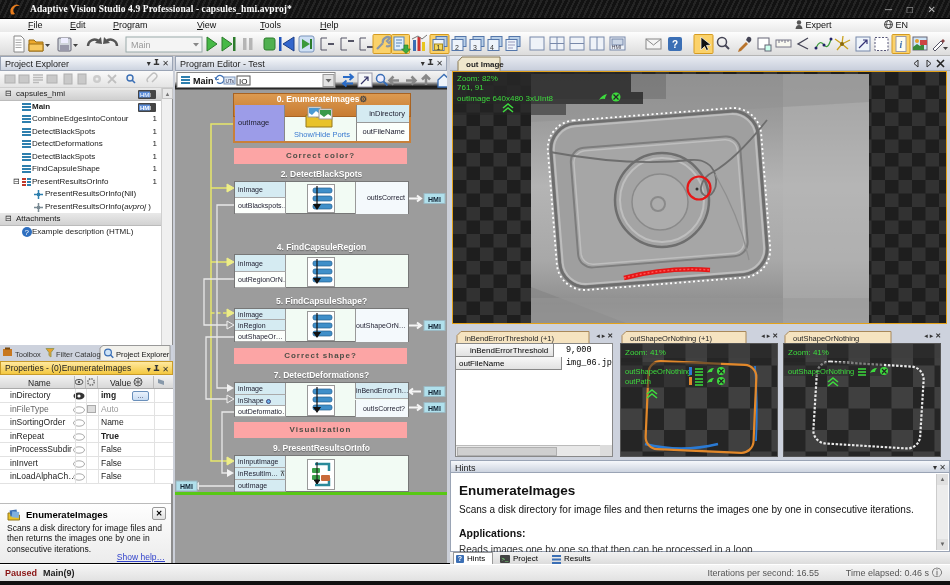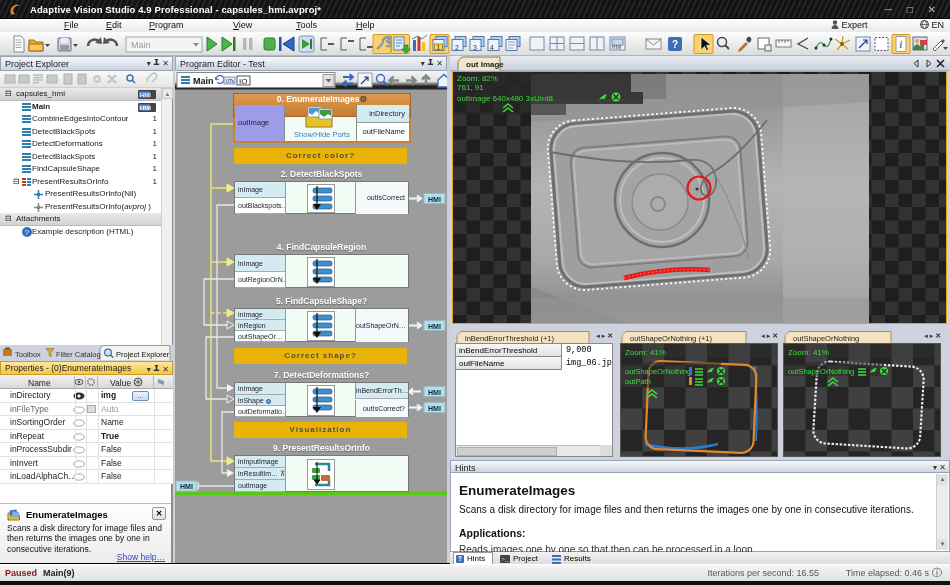--- a/index.html
+++ b/index.html
@@ -4,26 +4,26 @@
 <style>
 * { margin:0; padding:0; box-sizing:border-box; }
 html,body { width:950px; height:585px; overflow:hidden; font-family:"Liberation Sans", sans-serif; }
 #app { position:relative; width:950px; height:585px; background:#000; }
 .abs { position:absolute; }
 
 
 #titlebar { left:0; top:0; width:950px; height:19px;
   background:repeating-linear-gradient(115deg,#242424 0 2px,#121212 2px 5px);
   border-bottom:1px solid #000; }
-#titletext { left:30px; top:4px; color:#fff; font-size:9.5px; font-weight:bold; letter-spacing:0.1px;}
+#titletext { left:30px; top:4px; color:#fff; font-size:9.5px; font-weight:bold; letter-spacing:0.1px;font-family:Liberation Serif, serif;}
 #winbtns { right:8px; top:4px; color:#bbb; font-size:10px; letter-spacing:6px;}
 
 
 #menubar { left:0; top:19px; width:950px; height:13px; background:linear-gradient(#fdfdfd,#e9e9e9); }
-.menuitem { position:absolute; top:1px; font-size:9px; color:#111;margin-left:36px; }
+.menuitem { position:absolute; top:1px; font-size:9px; color:#111; }
 
 #toolbar { left:0; top:32px; width:950px; height:24px; background:linear-gradient(#fdfdfd,#dcdcdc); border-bottom:1px solid #b5b5b5;}
 
 
 .phead { background:linear-gradient(#f6f8fb,#cdd4e0); border:1px solid #9aa4b5; font-size:9px; color:#222; line-height:14px; padding-left:4px; }
 .phead .ctrl { position:absolute; right:3px; top:0; font-size:8px; color:#333; }
 
 
 #pe { left:0; top:56px; width:173px; height:289px; background:#fff; border-right:2px solid #8d8d8d;}
 #pehead { left:0; top:56px; width:173px; height:15px; }
@@ -55,21 +55,21 @@
 
 
 .block { background:#f2fbf4; border:1px solid #777; }
 .lcell { position:absolute; left:0; width:51px; font-size:7px; color:#223; padding-left:3px; border-right:1px solid #999; border-bottom:1px solid #aaa; white-space:nowrap; overflow:hidden;}
 .lcell.in { background:#d5ebf2; }
 .lcell.out { background:#fcfffc; }
 .rcell { position:absolute; right:0; width:53px; font-size:7px; color:#223; text-align:right; padding-right:3px; border-left:1px solid #999; white-space:nowrap; overflow:hidden;}
 .rcell.in { background:#d5ebf2; border-bottom:1px solid #aaa;}
 .rcell.out { background:#f4f9fc; }
 .btitle { color:#fff; font-weight:bold; font-size:8.5px; text-align:center; text-shadow:0 1px 1px #666;}
-.comment { background:#eab308; color:#4e4e46; font-weight:bold; font-size:8px; text-align:center; letter-spacing:1px; line-height:16px;}
+.comment { background:#fca5a5; color:#4e4e46; font-weight:bold; font-size:8px; text-align:center; letter-spacing:1px; line-height:16px;}
 .bar { fill:#3f8fc9; stroke:#1f5f90; stroke-width:0.7;}
 .bicon { position:absolute; }
 .dot { display:inline-block; width:5px; height:5px; border-radius:50%; background:#6ab0e8; border:1px solid #447; vertical-align:middle; margin-left:2px;}
 
 
 .btab .navx { position:absolute; right:2px; top:2px; font-size:7px; color:#333; }
 #right { left:450px; top:56px; width:500px; height:507px; background:#cdd2dd; }
 #viewtabs { left:450px; top:56px; width:500px; height:15px; background:linear-gradient(#e8ebf1,#c9cfdc); border-bottom:1px solid #a8b0bf;}
 #preview { left:452px; top:71px; width:495px; height:253px; border:1px solid #e3a21a; background:#9e9e9e; overflow:hidden;}
 
@@ -793,21 +793,21 @@
 
   <div class="abs" style="left:450px;top:327px;width:500px;height:133px;background:#cdd2dd"></div>
   <div class="abs btab" style="left:455px;top:330px;width:160px">
     <svg width="160" height="13">
         <path d="M2 12.5 v-8 l4 -4 h128 v12" fill="#f5e3c0" stroke="#a8885a"></path>
         <text x="10" y="9.5" font-size="7.5" fill="#222" font-family="Liberation Sans">inBendErrorThreshold (+1)</text>
       </svg>
     <span class="navx">◂ ▸ <b>✕</b></span>
   </div>
   <div class="abs" style="left:455px;top:343px;width:158px;height:114px;background:#fff;border:1px solid #888">
-    <div style="position:absolute;left:0;top:0;width:106px;height:13px;background:linear-gradient(#f8f8f8,#e2e2e2);border-right:1px solid #888;border-bottom:1px solid #888;font-size:8px;padding-left:3px;line-height:13px">inBendErrorThreshold</div>
+    <div style="position:absolute;left:0;top:0;width:98px;height:13px;background:linear-gradient(#f8f8f8,#e2e2e2);border-right:1px solid #888;border-bottom:1px solid #888;font-size:8px;padding-left:14px;line-height:13px">inBendErrorThreshold</div>
     <div style="position:absolute;left:107px;top:0;width:51px;height:13px;font-family:'Liberation Mono',monospace;font-size:8.5px;line-height:13px;padding-left:3px">9,000</div>
     <div style="position:absolute;left:0;top:13px;width:106px;height:13px;background:linear-gradient(#f8f8f8,#e2e2e2);border-right:1px solid #888;border-bottom:1px solid #888;font-size:8px;padding-left:3px;line-height:13px">outFileName</div>
     <div style="position:absolute;left:107px;top:13px;width:51px;height:13px;font-family:'Liberation Mono',monospace;font-size:8.5px;line-height:13px;padding-left:3px">img_06.jp</div>
     <div style="position:absolute;left:0;top:101px;width:146px;height:11px;background:#e8e8e8;border-top:1px solid #bbb">
         <div style="position:absolute;left:1px;top:1px;width:100px;height:9px;background:#cfcfcf;border:1px solid #b0b0b0"></div>
       </div>
     <div style="position:absolute;right:0;top:101px;width:12px;height:11px;background:#dcdcdc"></div>
   </div>
   <div class="abs btab" style="left:620px;top:330px;width:160px">
     <svg width="160" height="13">

